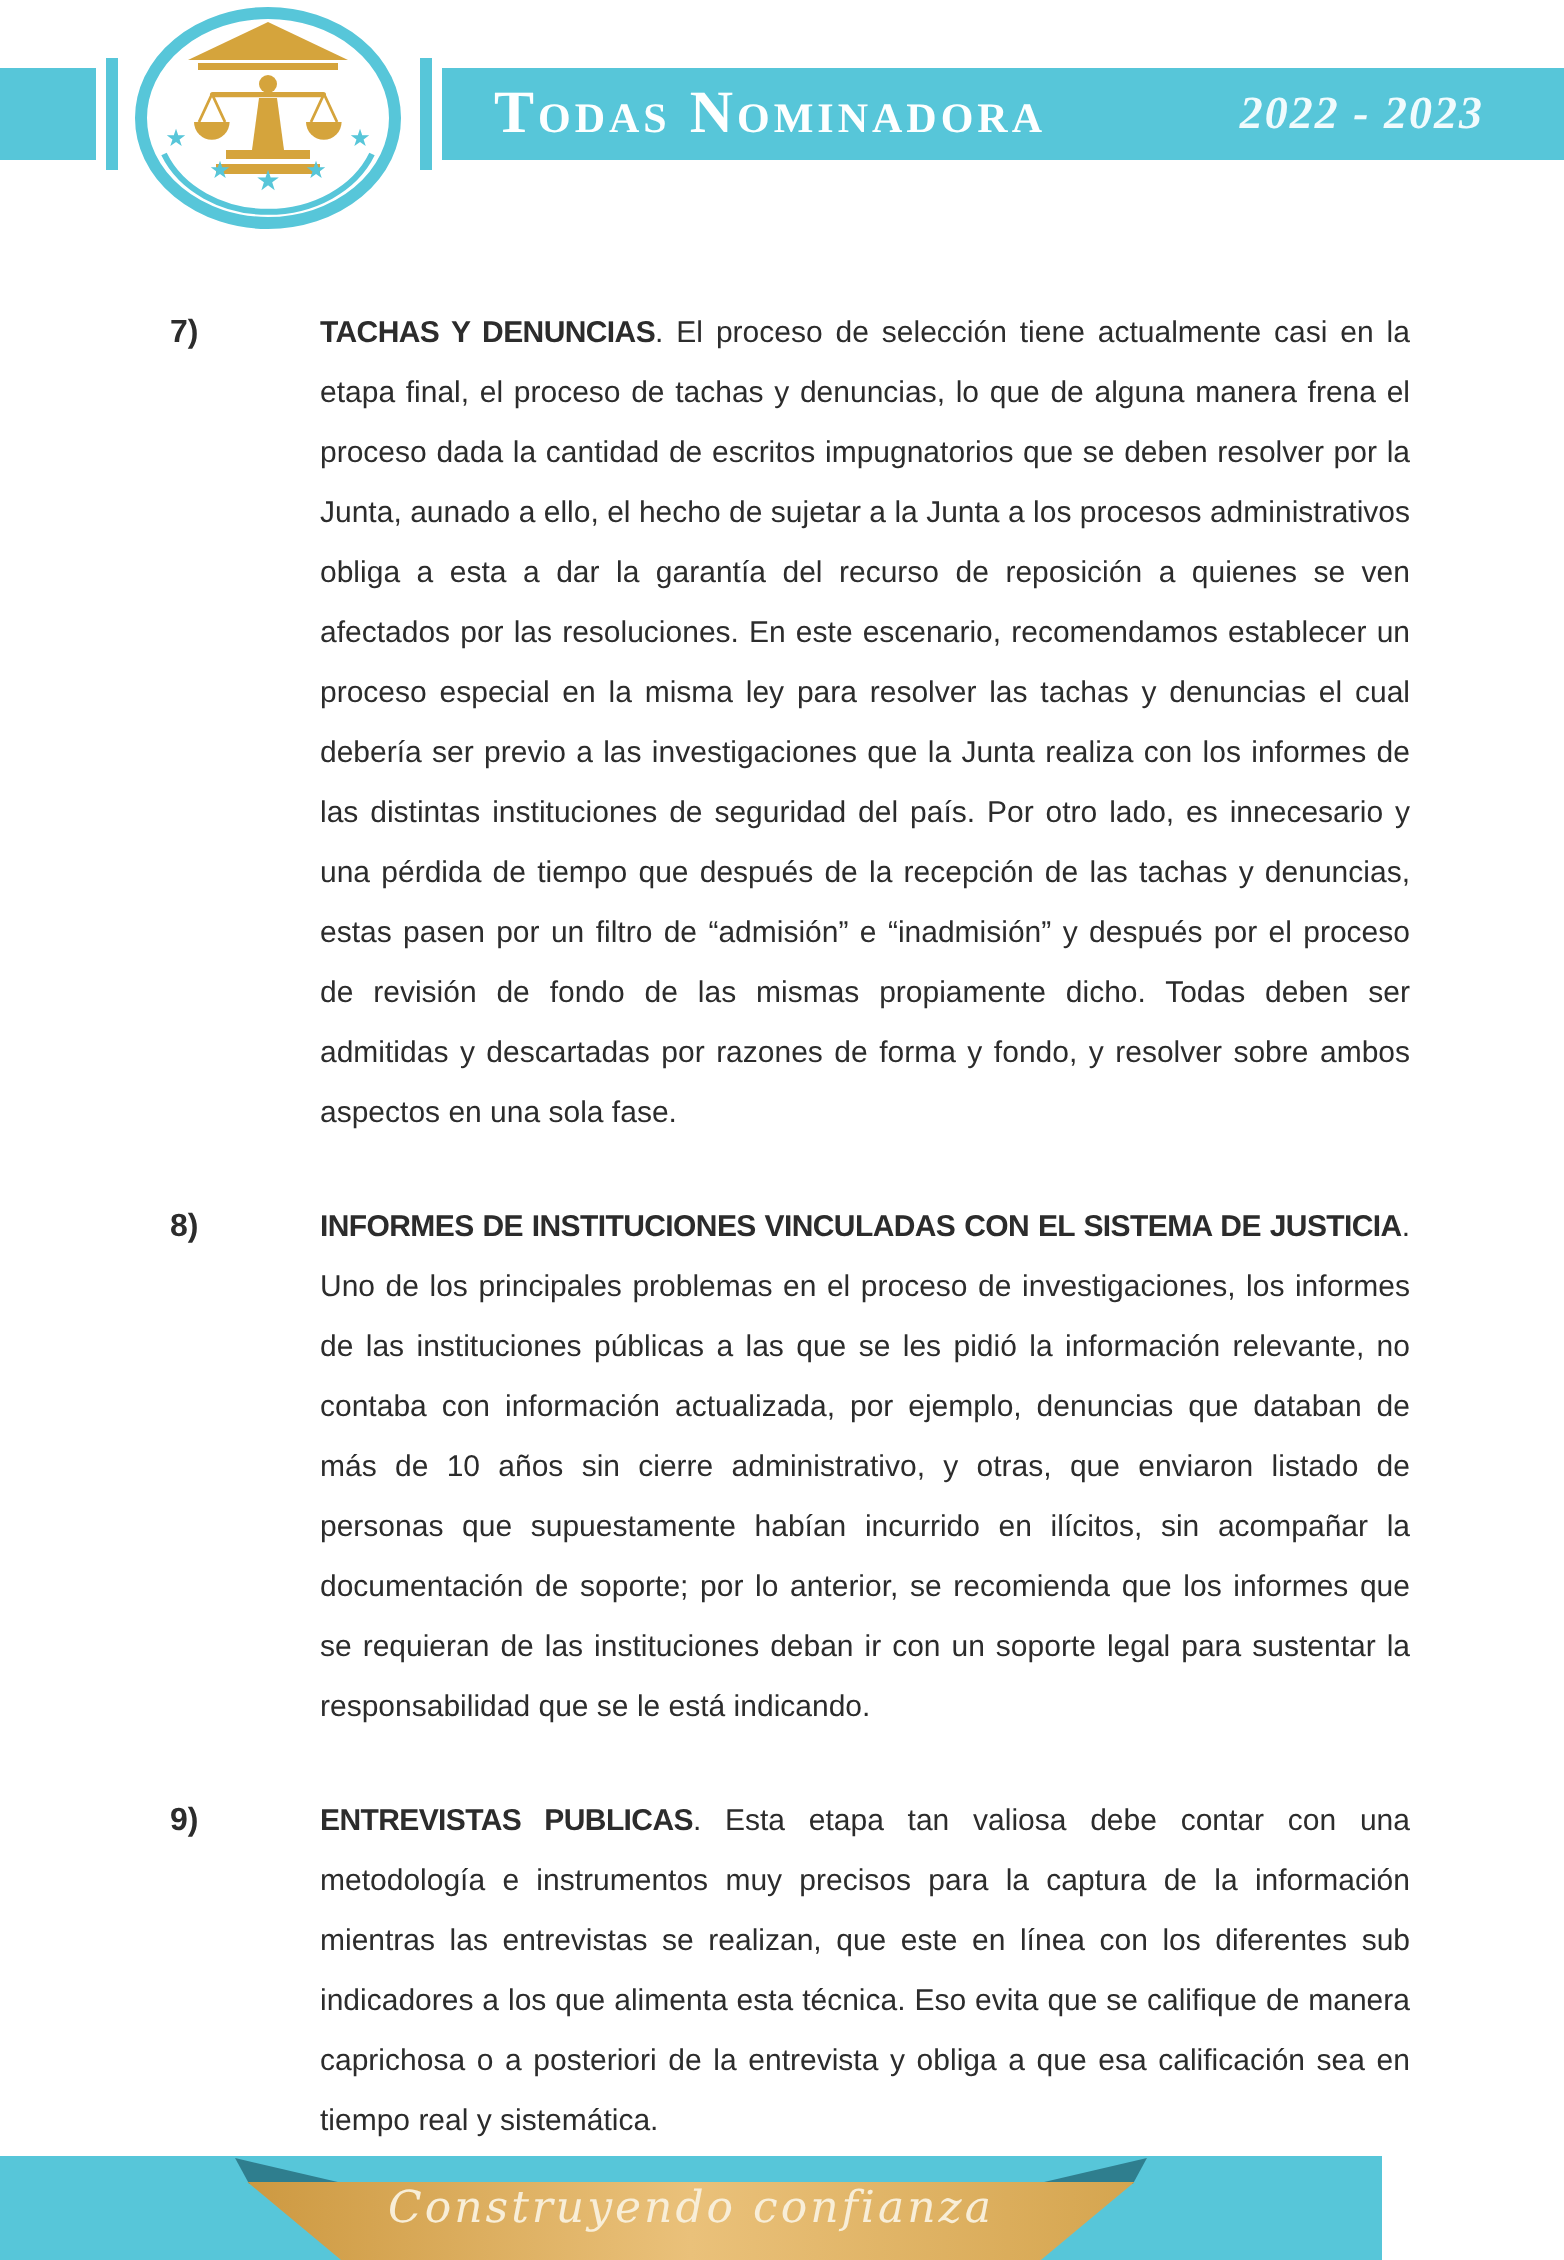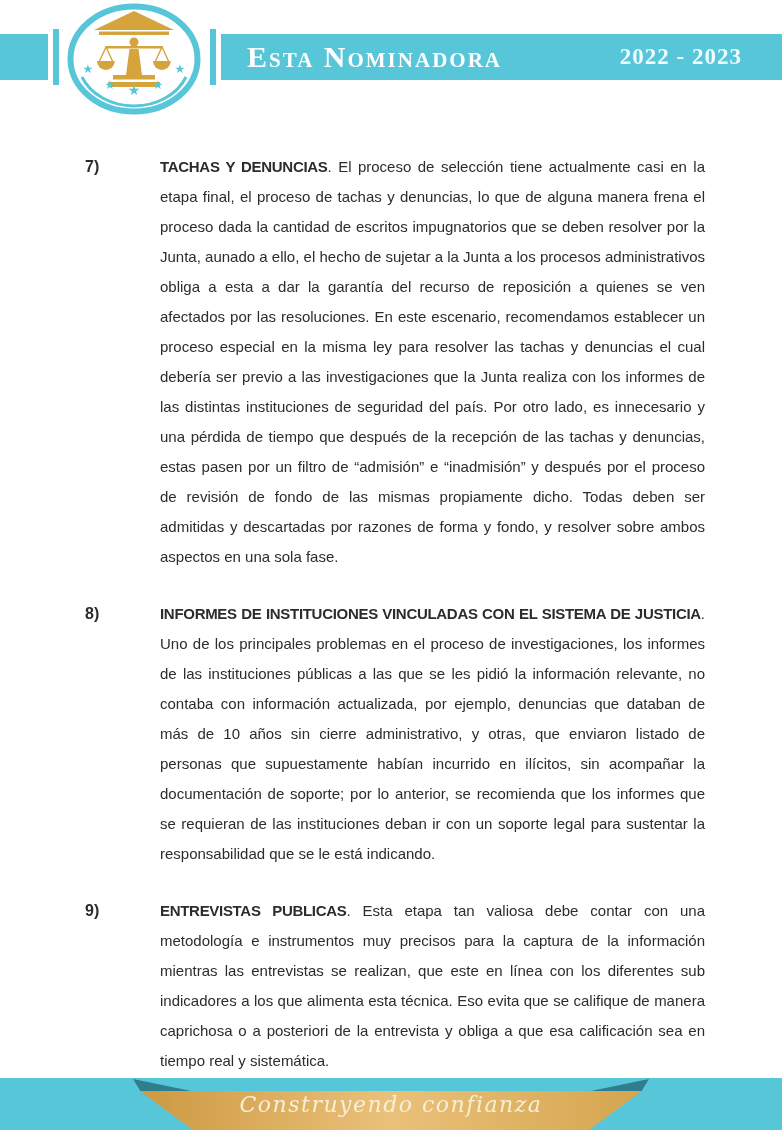--- a/index.html
+++ b/index.html
@@ -41,20 +41,21 @@
     color:#fdffff;
     white-space:nowrap;
   }
   .hdr-period{
     font-family:"Liberation Serif", serif;
     font-weight:bold;
     font-size:23px;
     letter-spacing:1px;
     color:#f0fbfd;
     white-space:nowrap;
+    font-style:italic;
   }
   .logo{position:absolute;left:66px;top:3px;width:136px;height:112px;}
   .logo svg{display:block;width:100%;height:100%;}
   .accent-fill{fill:var(--accent);}
   .accent-stroke{stroke:var(--accent);}
   .gold-fill{fill:var(--gold);}
   .gold-stroke{stroke:var(--gold);}
 
   
   .doc{position:absolute;left:85px;top:152px;width:620px;}
@@ -67,21 +68,21 @@
   .item-text{
     flex:1;
     text-align:justify;
     font-size:15px;line-height:30px;
     hyphens:none;
     margin-left:45px;
   }
   .item-text strong{font-weight:bold;letter-spacing:-0.3px;}
 
   
-  .ftr{position:absolute;left:0;bottom:0;width:782px;height:52px;}
+  .ftr{position:absolute;left:0;bottom:0;width:691px;height:52px;}
   .ftr svg{display:block;width:100%;height:100%;}
   .ftr-slogan{
     position:absolute;left:0;top:14px;width:100%;
     text-align:center;
     font-family:"DejaVu Serif", serif;
     font-style:italic;
     font-size:22px;
     letter-spacing:1.5px;
     color:var(--cream);
   }
@@ -124,21 +125,21 @@
         <text x="68" y="92" text-anchor="middle" font-family="DejaVu Sans, sans-serif" font-size="14" class="accent-fill">★</text>
         <text x="92" y="86" text-anchor="middle" font-family="DejaVu Sans, sans-serif" font-size="12" class="accent-fill">★</text>
         <text x="114" y="70" text-anchor="middle" font-family="DejaVu Sans, sans-serif" font-size="12" class="accent-fill">★</text>
       </svg>
     </div>
 
     <div class="hdr-tick left"></div>
     <div class="hdr-tick right"></div>
 
     <div class="hdr-band">
-      <span class="hdr-title">Esta Nominadora</span>
+      <span class="hdr-title">Todas Nominadora</span>
       <span class="hdr-period">2022 - 2023</span>
     </div>
   </header>
 
   <main class="doc">
 
     <section class="item">
       <span class="item-num">7)</span>
       <p class="item-text"><strong>TACHAS Y DENUNCIAS</strong><span>. El proceso de selección tiene actualmente casi en la etapa final, el proceso de tachas y denuncias, lo que de alguna manera frena el proceso dada la cantidad de escritos impugnatorios que se deben resolver por la Junta, aunado a ello, el hecho de sujetar a la Junta a los procesos administrativos obliga a esta a dar la garantía del recurso de reposición a quienes se ven afectados por las resoluciones. En este escenario, recomendamos establecer un proceso especial en la misma ley para resolver las tachas y denuncias el cual debería ser previo a las investigaciones que la Junta realiza con los informes de las distintas instituciones de seguridad del país. Por otro lado, es innecesario y una pérdida de tiempo que después de la recepción de las tachas y denuncias, estas pasen por un filtro de “admisión” e “inadmisión” y después por el proceso de revisión de fondo de las mismas propiamente dicho. Todas deben ser admitidas y descartadas por razones de forma y fondo, y resolver sobre ambos aspectos en una sola fase.</span></p>
     </section>

